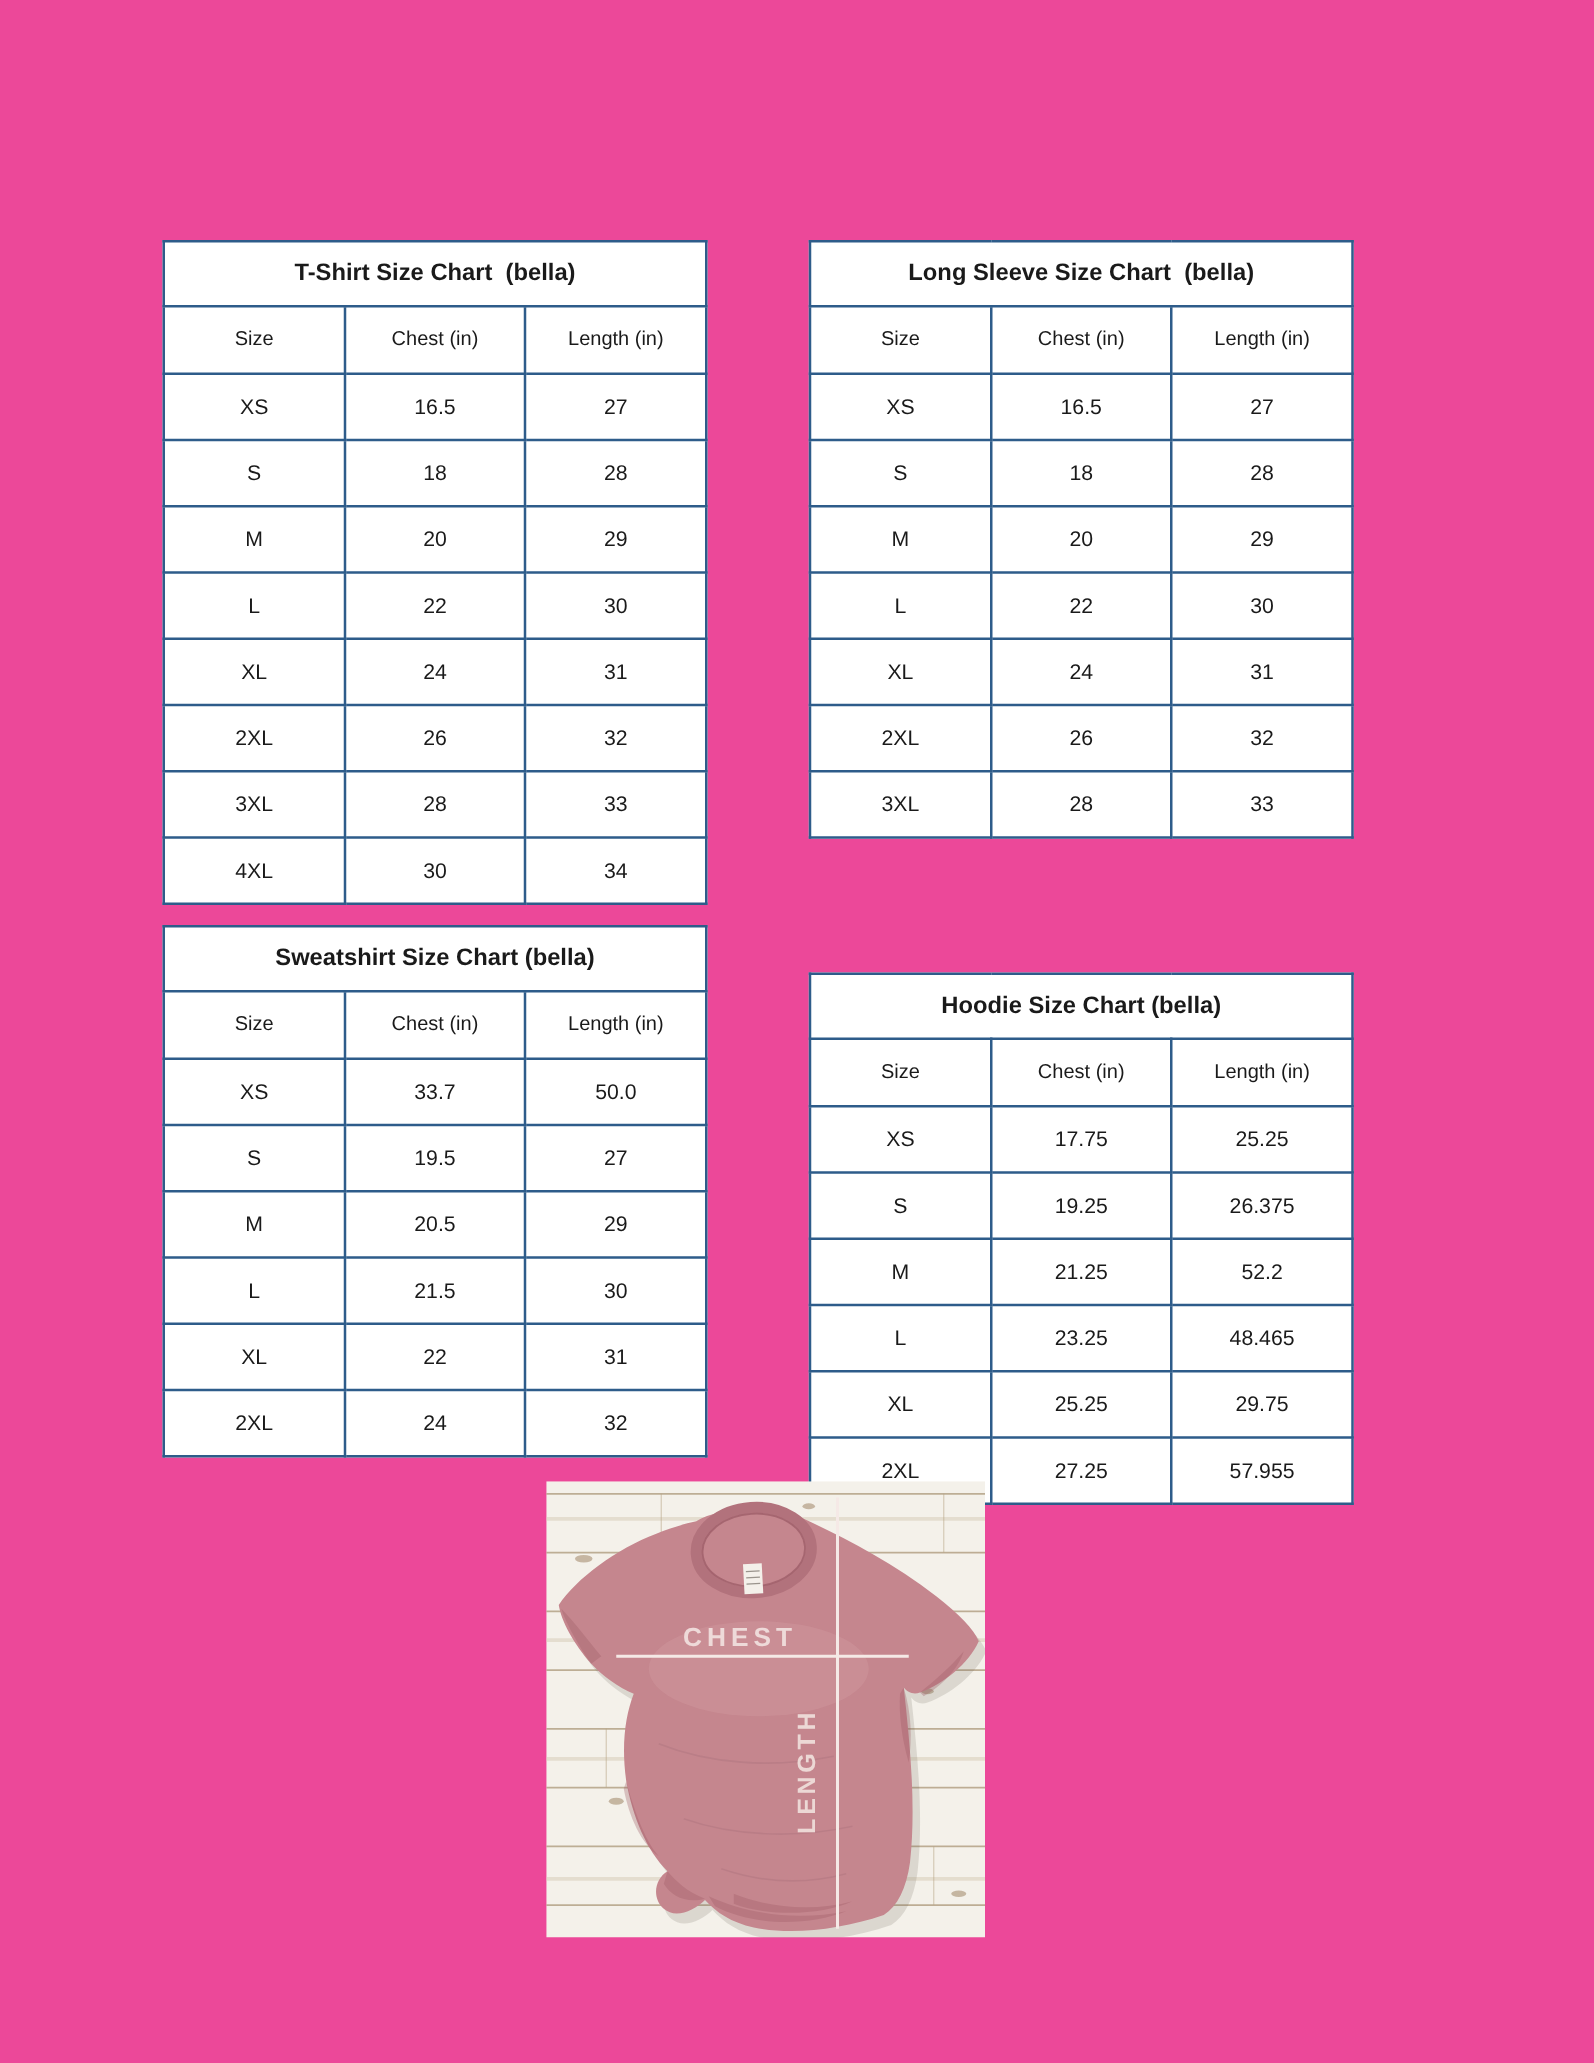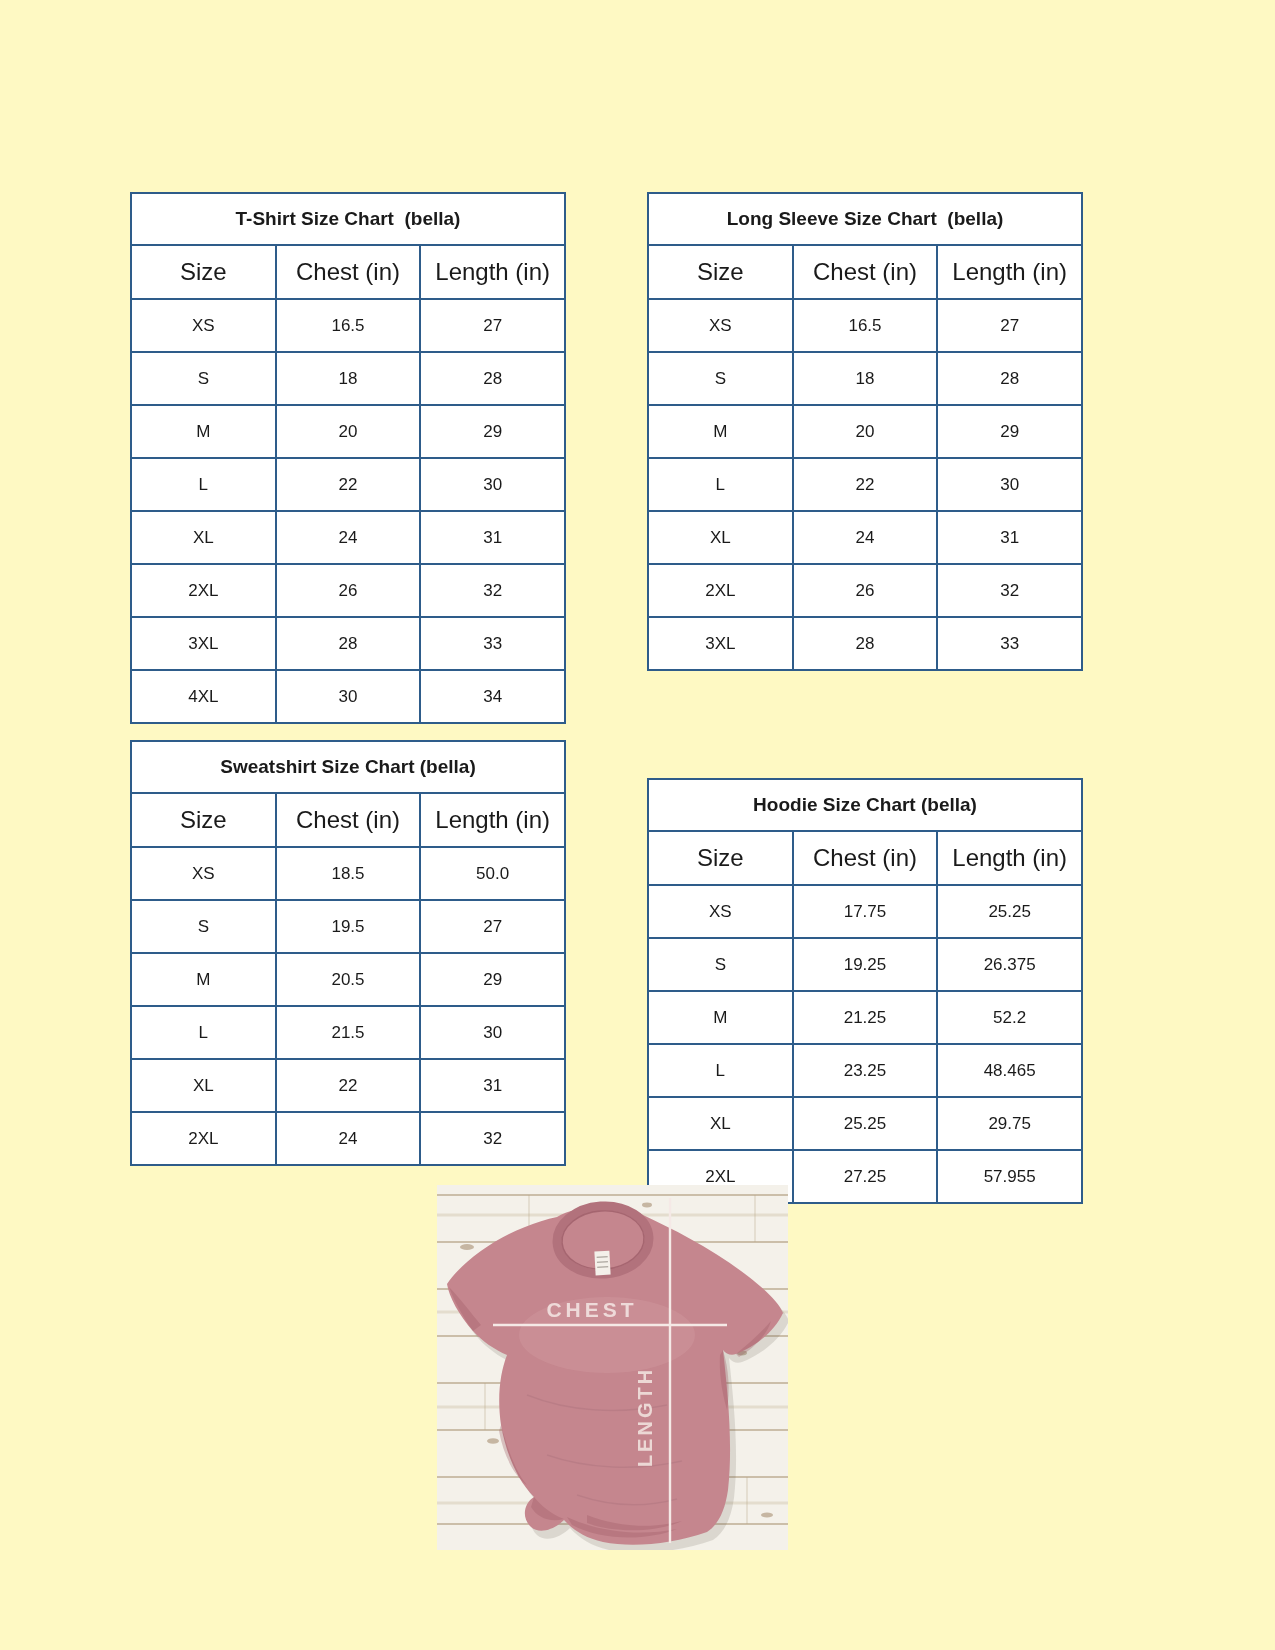--- a/index.html
+++ b/index.html
@@ -1,21 +1,21 @@
 <!DOCTYPE html>
 <html><head>
 <meta charset="utf-8">
 <style>
   html, body { margin: 0; padding: 0; background: #ffffff; }
   body {
     width: 1275px; height: 1650px;
     font-family: "Liberation Sans", sans-serif;
     position: relative;
   }
-  .page { position: relative; width: 1275px; height: 1650px; background: #fef9c3; overflow: hidden; }
+  .page { position: relative; width: 1275px; height: 1650px; background: #ec4899; overflow: hidden; }
 
   table.size-table {
     position: absolute;
     border-collapse: collapse;
     table-layout: fixed;
     width: 436px;
     background: #ffffff;
   }
   table.size-table, table.size-table td {
     border: 2px solid #2e5c8a;
@@ -28,21 +28,21 @@
   }
   td.t-title {
     height: 50px;
     font-size: 19px;
     font-weight: bold;
     color: #000000;
     white-space: pre-wrap;
   }
   tr.t-header td {
     height: 52px;
-    font-size: 24px;
+    font-size: 16px;
   }
   tr.t-row td {
     height: 51px;
     font-size: 17px;
   }
   #table-tshirt     { left: 130px; top: 192px; }
   #table-longsleeve { left: 647px; top: 192px; }
   #table-sweatshirt { left: 130px; top: 740px; }
   #table-hoodie     { left: 647px; top: 742px; margin-top: 36px; }
 
@@ -164,21 +164,21 @@
         <tr>
           <td colspan="3" class="t-title">Sweatshirt Size Chart (bella)</td>
         </tr>
         <tr class="t-header">
           <td>Size</td>
           <td>Chest (in)</td>
           <td>Length (in)</td>
         </tr>
         <tr class="t-row">
           <td>XS</td>
-          <td>18.5</td>
+          <td>33.7</td>
           <td>50.0</td>
         </tr>
         <tr class="t-row">
           <td>S</td>
           <td>19.5</td>
           <td>27</td>
         </tr>
         <tr class="t-row">
           <td>M</td>
           <td>20.5</td>

